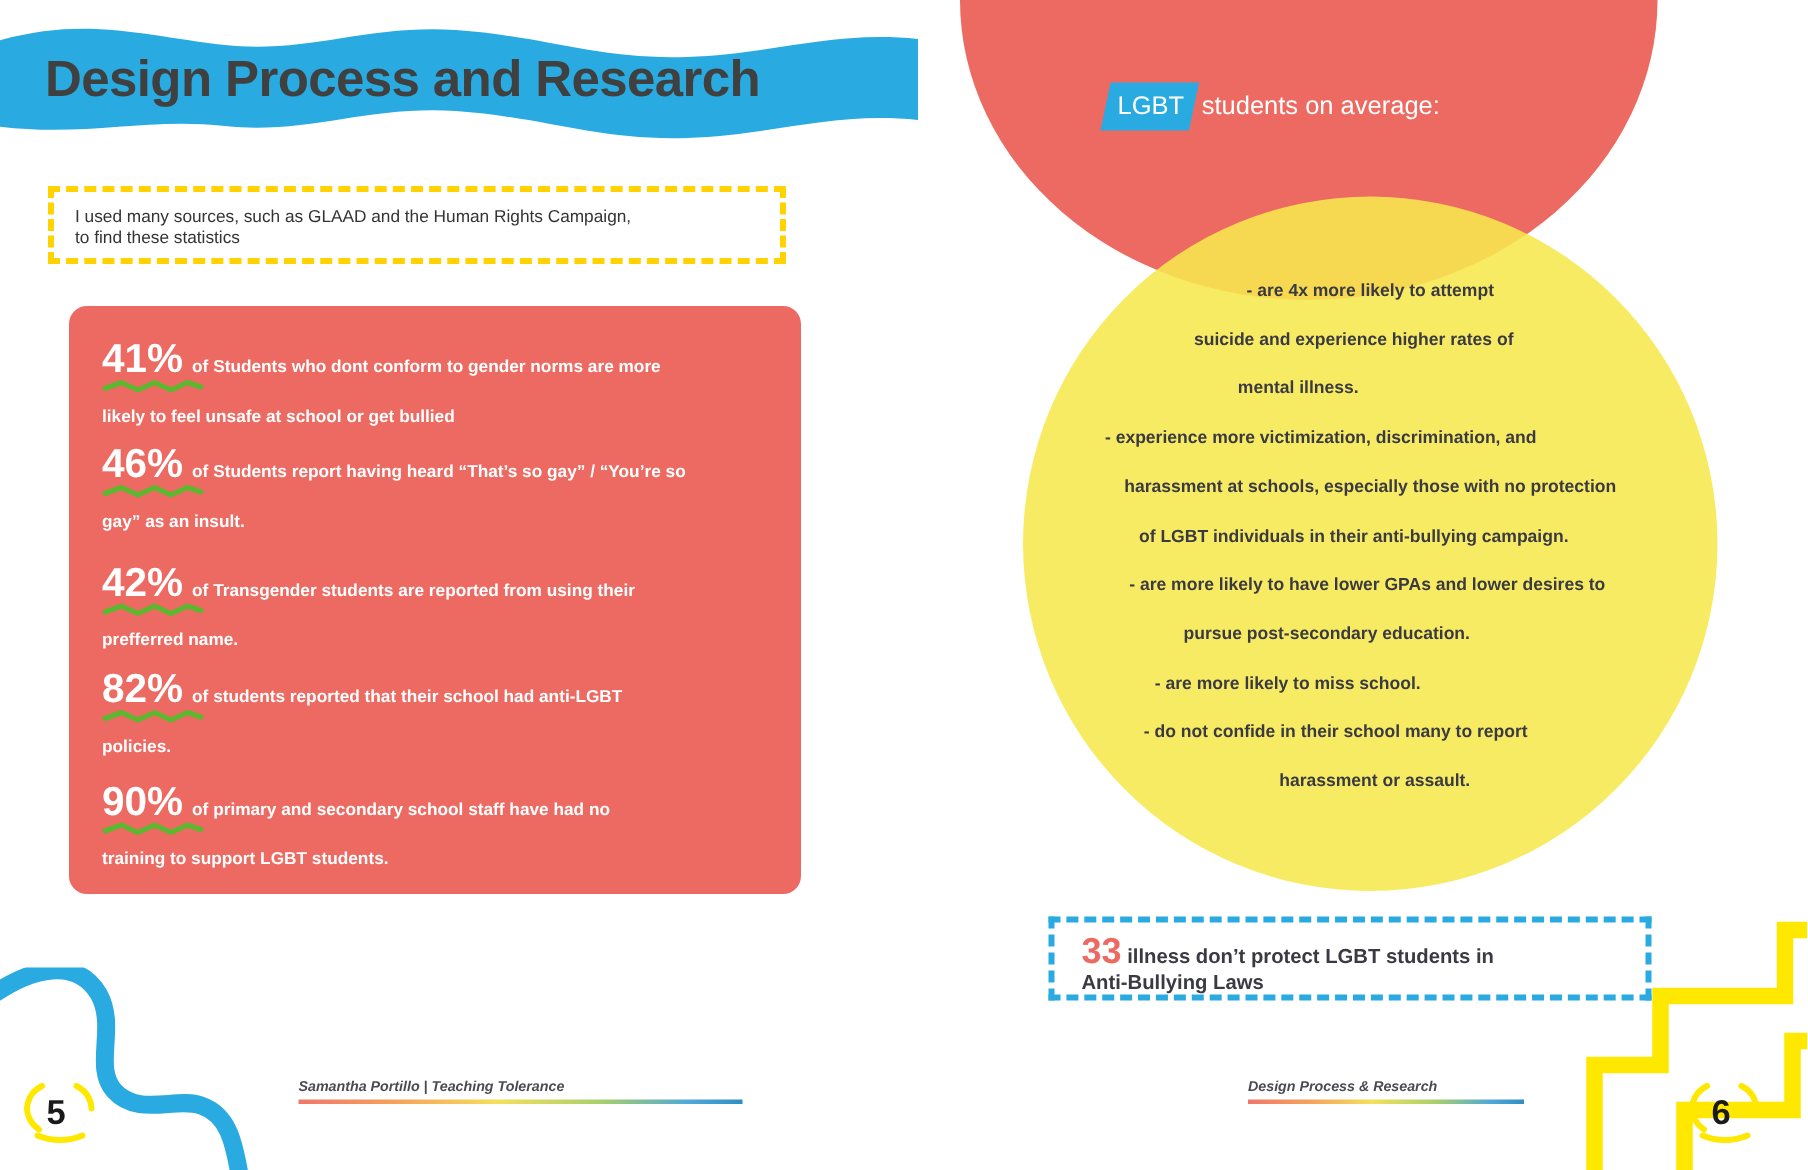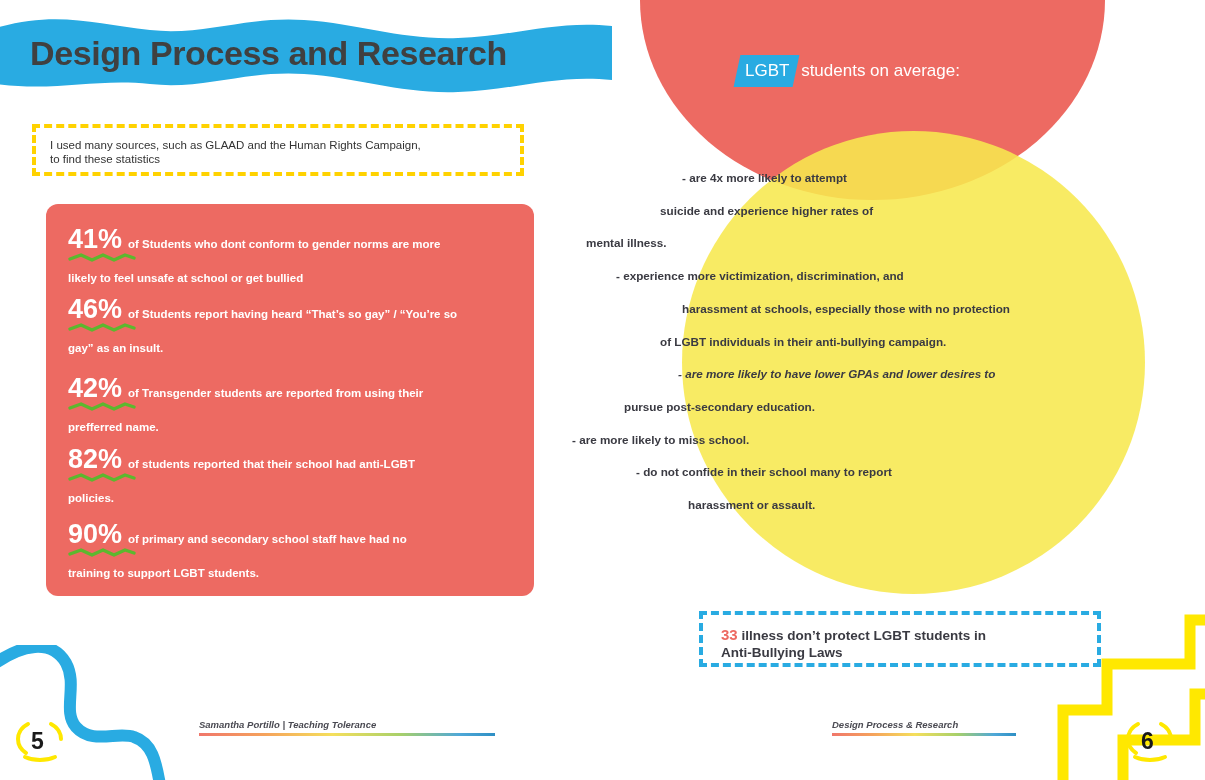--- a/index.html
+++ b/index.html
@@ -166,23 +166,24 @@
     left: 0; top: 0;
     right: 0; bottom: 1px;
     background: #29ABE2;
     transform: skewX(-12deg);
     z-index: -1;
   }
 
   .circle-lines {
     position: absolute;
     left: 72px;
-    top: 162px;
+    top: 178px;
     width: 463px;
     z-index: 7;
+    text-align: center;
   }
   .circle-line {
     font-size: 11.7px;
     font-weight: bold;
     color: #3a3a42;
     line-height: 32.7px;
     white-space: nowrap;
   }
 
   .states-box {
@@ -198,21 +199,21 @@
     position: absolute;
     left: 18px;
     top: 11px;
     font-size: 13.5px;
     font-weight: bold;
     color: #3a3a42;
     line-height: 17px;
   }
   .states-num {
     color: #ED6A62;
-    font-size: 15px;
+    font-size: 24px;
     font-weight: bold;
   }
 
   
   .footer {
     position: absolute;
     bottom: 0;
     height: 90px;
   }
   .footer-label {
@@ -361,21 +362,21 @@
       <span class="lgbt-tag">LGBT</span><span> students on average:</span>
     </div>
 
     <div class="circle-lines">
       <div class="circle-line" style="margin-left:0px;">- are 4x more likely to attempt</div>
       <div class="circle-line" style="margin-left:-22px;">suicide and experience higher rates of</div>
       <div class="circle-line" style="margin-left:-96px;">mental illness.</div>
       <div class="circle-line" style="margin-left:-66px;">- experience more victimization, discrimination, and</div>
       <div class="circle-line" style="margin-left:0px;">harassment at schools, especially those with no protection</div>
       <div class="circle-line" style="margin-left:-22px;">of LGBT individuals in their anti-bullying campaign.</div>
-      <div class="circle-line" style="margin-left:-4px;font-style:italic;">- are more likely to have lower GPAs and lower desires to</div>
+      <div class="circle-line" style="margin-left:-4px;">- are more likely to have lower GPAs and lower desires to</div>
       <div class="circle-line" style="margin-left:-58px;">pursue post-secondary education.</div>
       <div class="circle-line" style="margin-left:-110px;">- are more likely to miss school.</div>
       <div class="circle-line" style="margin-left:-46px;">- do not confide in their school many to report</div>
       <div class="circle-line" style="margin-left:6px;">harassment or assault.</div>
     </div>
 
     <div class="states-box">
       <div class="states-text">
         <span class="states-num">33</span><span> illness don’t protect LGBT students in</span><br>
         <span>Anti-Bullying Laws</span>

